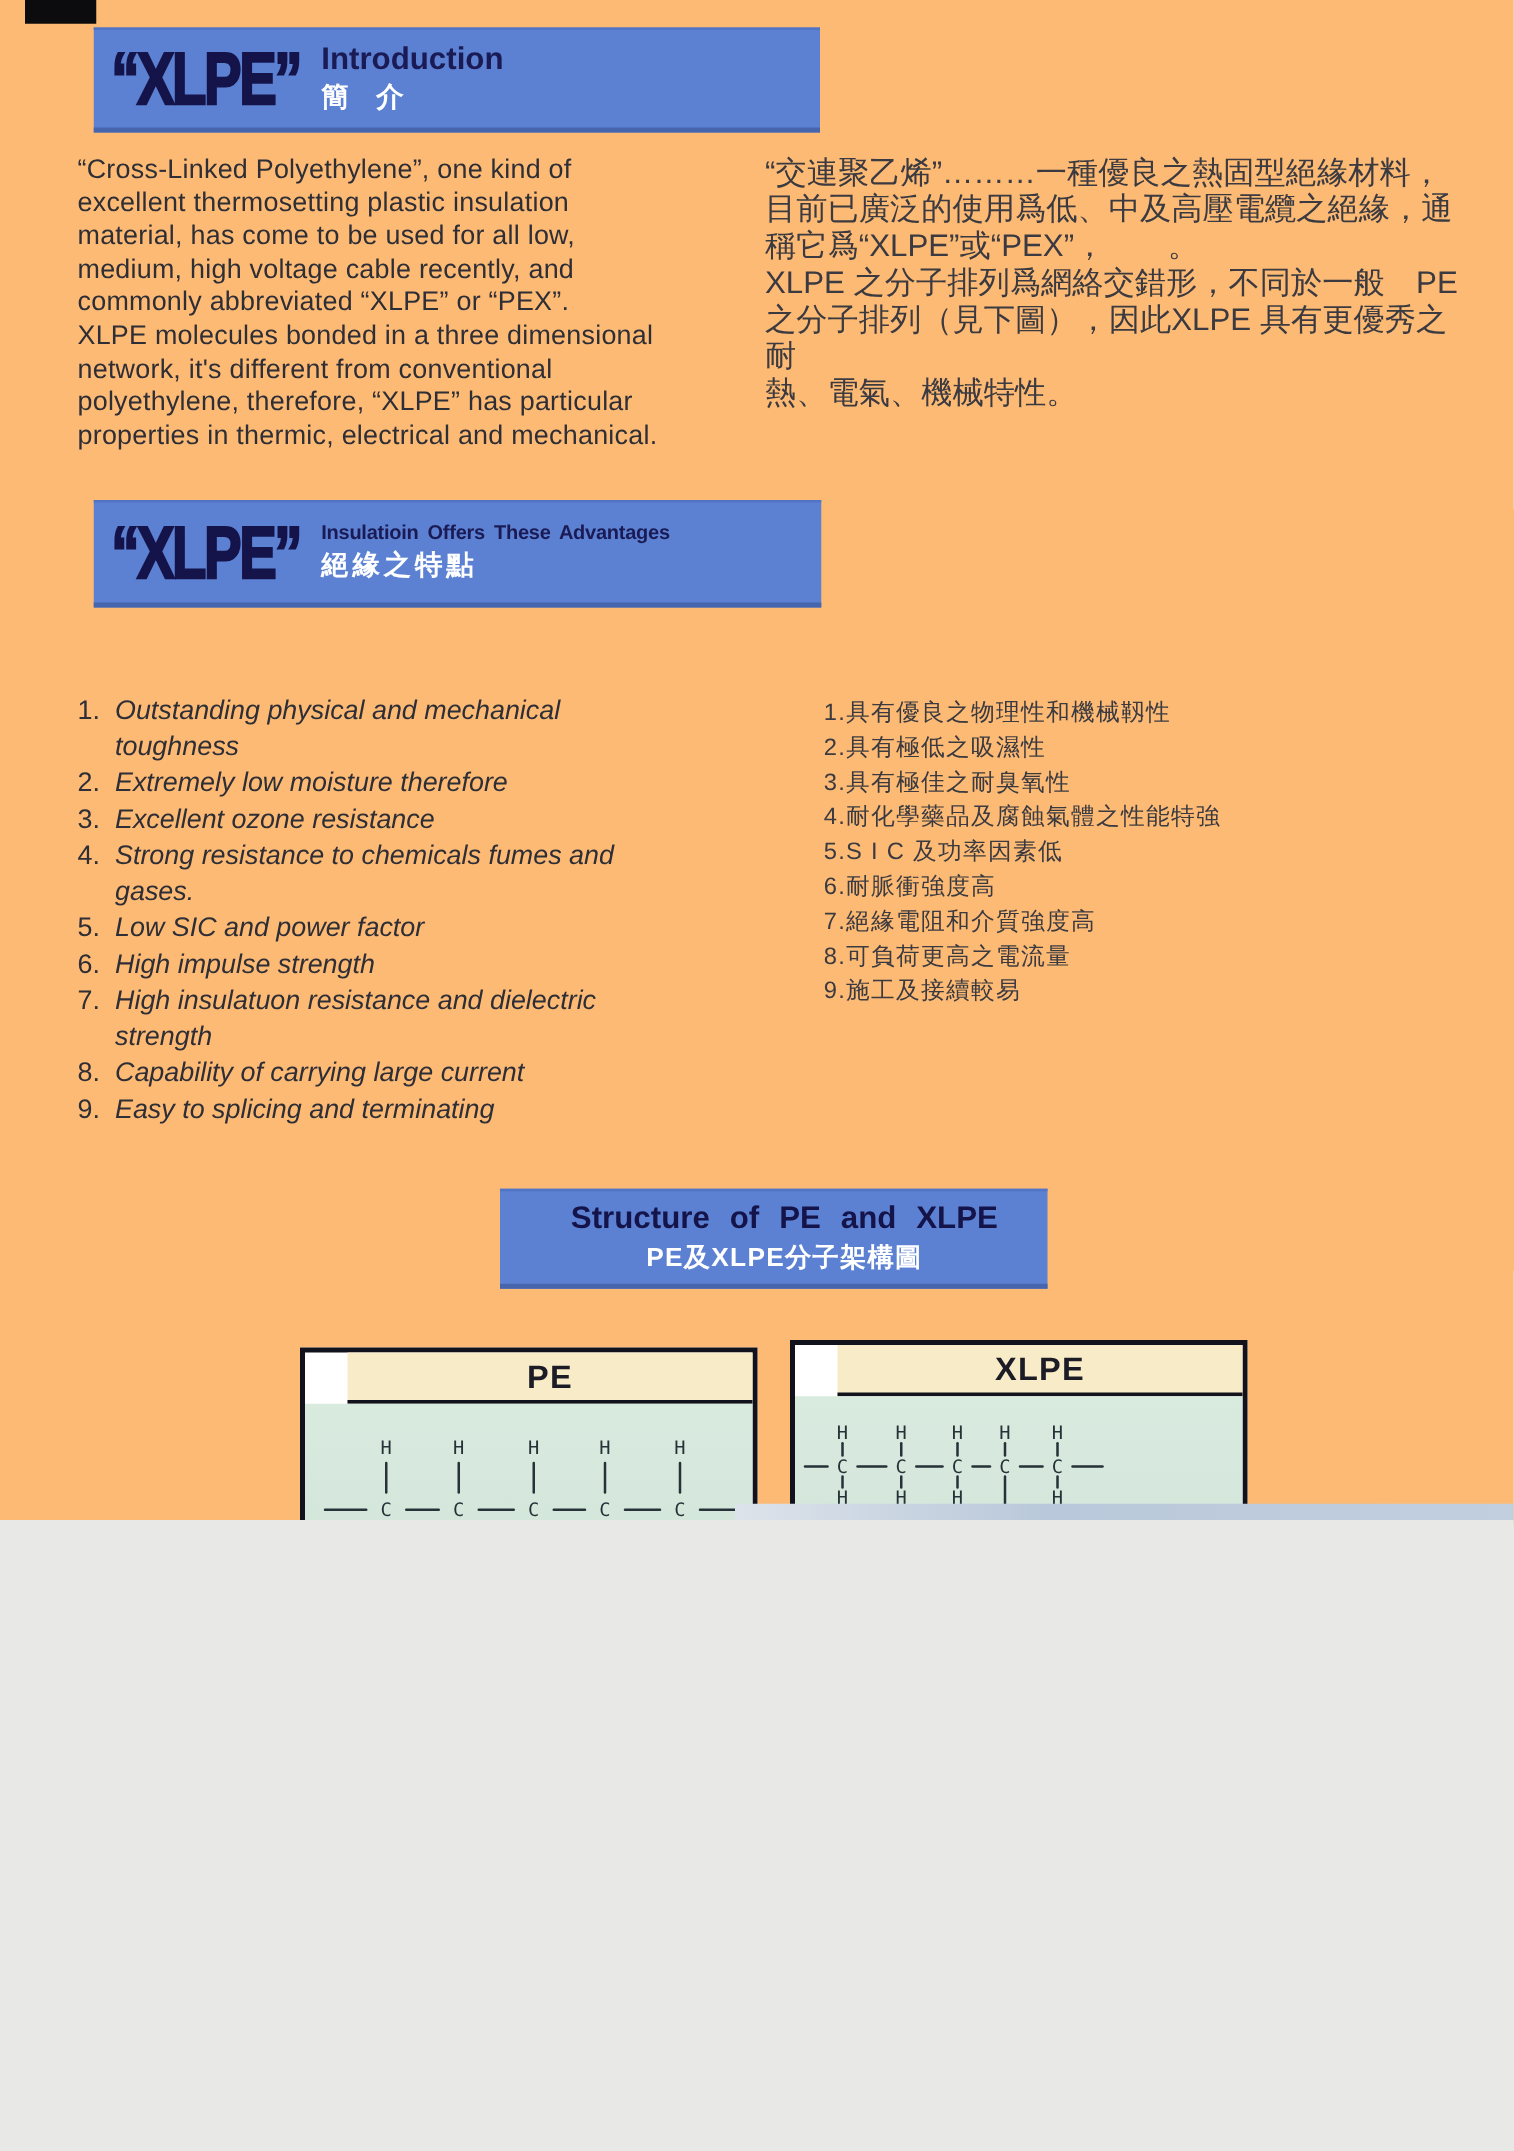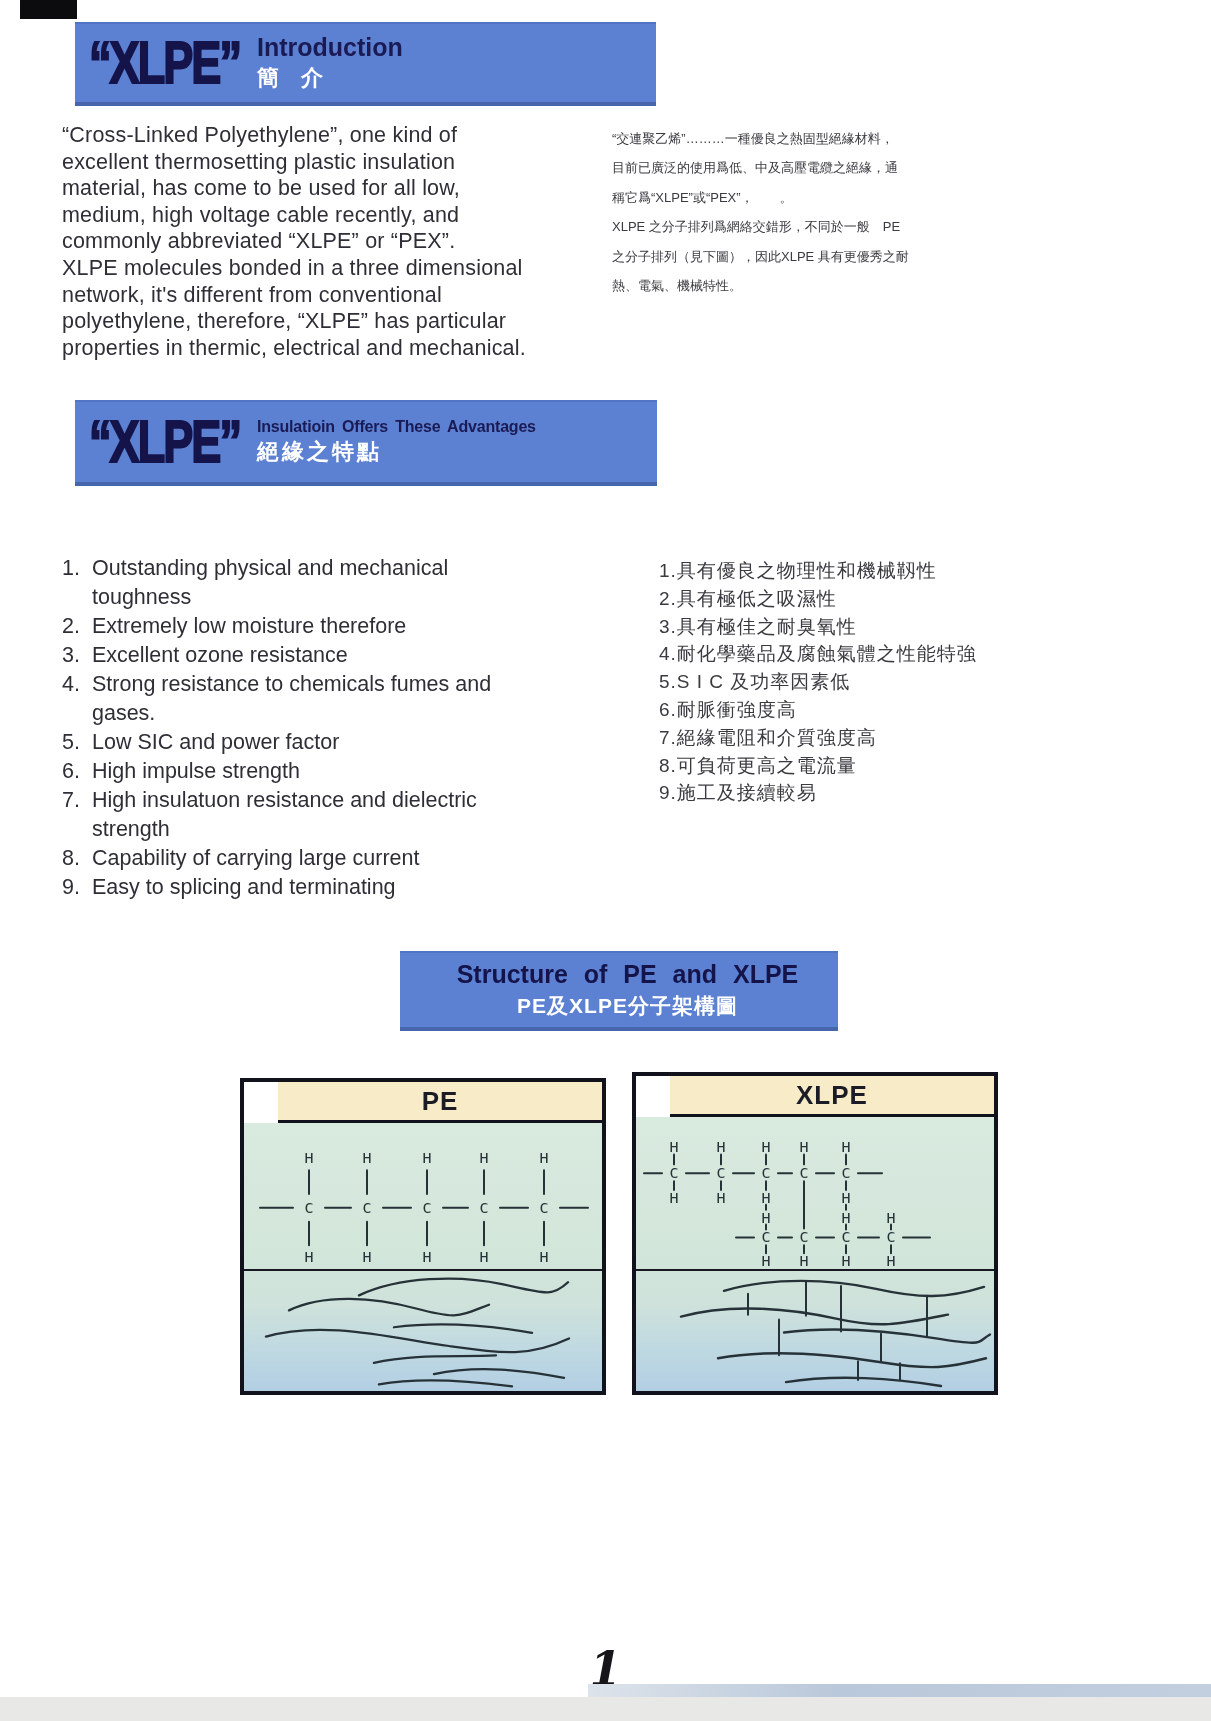--- a/index.html
+++ b/index.html
@@ -1,19 +1,19 @@
 <!DOCTYPE html>
 <html><head>
 <meta charset="utf-8">
 <style>
   * { margin:0; padding:0; box-sizing:border-box; }
   html,body { background:#e8e8e6; }
   .page {
-    position:relative; width:1211px; height:1697px;
-    background:#ffffff; overflow:hidden;
+    position:relative; width:1211px; height:1216px;
+    background:#fdba74; overflow:hidden;
     font-family:"Liberation Sans", sans-serif; color:#303039;
   }
   .prelines { white-space:pre-line; }
 
   
   .scan-top { position:absolute; left:20px; top:0; width:57px; height:19px; background:#0c0c0e; }
   .scan-bottom { position:absolute; left:588px; bottom:0; width:623px; height:13px;
     background:linear-gradient(90deg,#dde3ea, #b9c8da 40%, #c2cfdf); }
 
   
@@ -45,28 +45,28 @@
   .banner-structure .b-title-en { font-size:25px; color:#14144a; word-spacing:9px; }
   .banner-structure .b-title-zh { font-size:21px; margin-top:3px; letter-spacing:1px; }
 
   
   .intro-en {
     position:absolute; left:62px; top:122px; width:520px;
     font-size:21.5px; line-height:26.6px; color:#2e2e36; letter-spacing:0.2px;
   }
   .intro-zh {
     position:absolute; left:612px; top:124px; width:560px;
-    font-size:13px; line-height:29.4px; color:#3a3a40;
+    font-size:25px; line-height:29.4px; color:#3a3a40;
   }
 
   
   .adv-en { position:absolute; left:62px; top:554px; width:530px; list-style:none; }
   .adv-en li { display:flex; font-size:21.5px; line-height:29px; color:#2e2e36; }
   .adv-en .num { flex:0 0 30px; }
-  .adv-en .txt { white-space:pre-line; }
+  .adv-en .txt { white-space:pre-line;font-style:italic; }
   .adv-zh { position:absolute; left:645px; top:557px; width:500px;margin-left:14px; }
   .adv-zh .zh-item { font-size:19px; line-height:27.8px; color:#3a3a40; letter-spacing:1px; }
 
   
   .dbox { position:absolute; border:4px solid #12121c; background:#fff; }
   .dbox-pe   { left:240px; top:1078px; width:366px; height:317px; }
   .dbox-xlpe { left:632px; top:1072px; width:366px; height:323px; }
   .dbox-header {
     height:41px; background:#f8ecc8; border-bottom:3px solid #12121c;
     display:flex; align-items:center; justify-content:center;

